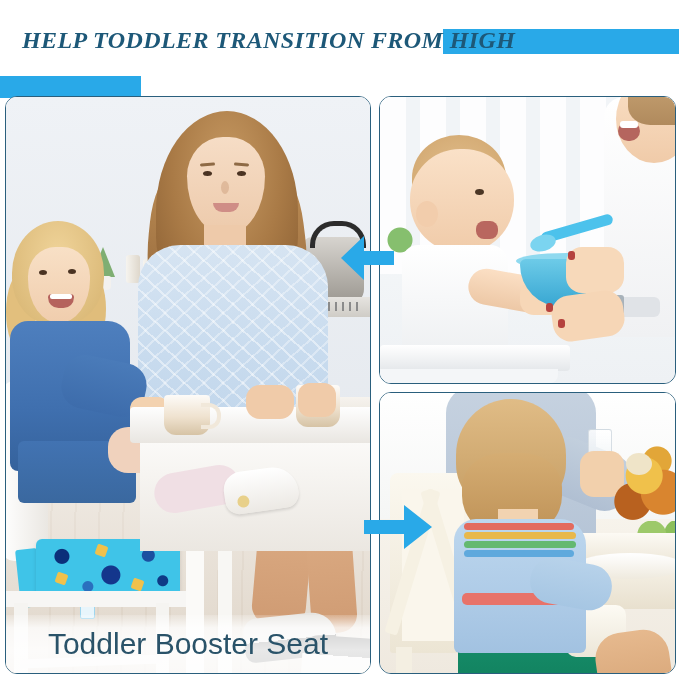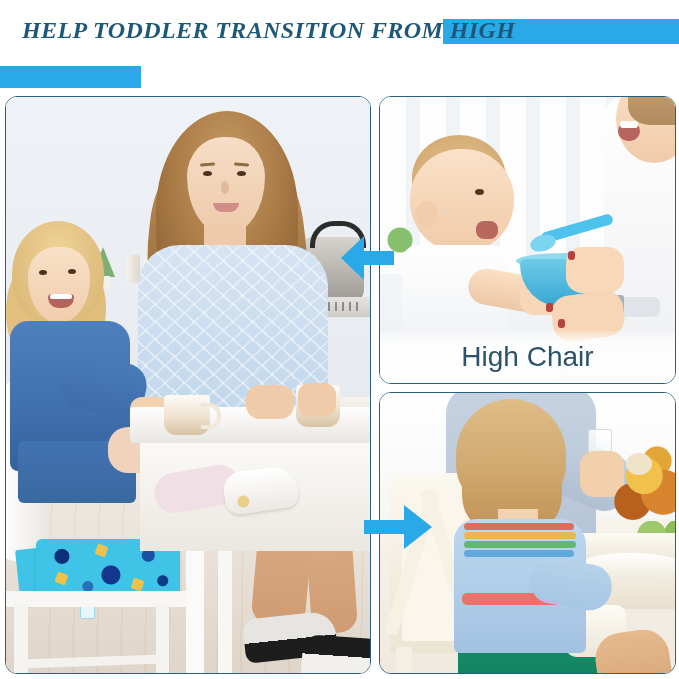--- a/index.html
+++ b/index.html
@@ -1,20 +1,20 @@
 <!DOCTYPE html>
 <html><head>
 <meta charset="utf-8">
 <style>
   html,body{margin:0;padding:0;background:#ffffff;}
   body{width:679px;height:679px;overflow:hidden;font-family:"Liberation Sans",sans-serif;}
   .stage{position:relative;width:679px;height:679px;background:#fff;overflow:hidden;}
 
   
-  .header{position:absolute;left:0;top:2px;width:679px;height:88px;}
+  .header{position:absolute;left:0;top:12px;width:679px;height:88px;}
   .hl-bar{position:absolute;background:#29a9e8;}
   .hl-bar-1{left:443px;top:17px;width:236px;height:25px;}
   .hl-bar-2{left:0px;top:64px;width:141px;height:22px;}
   .title-line{position:absolute;font-family:"Liberation Serif",serif;font-weight:bold;font-style:italic;
               color:#1d5878;letter-spacing:.4px;white-space:nowrap;}
   .title-line-1{left:22px;top:14px;font-size:24px;line-height:28px;}
   .title-line-2{left:22px;top:46px;font-size:21px;line-height:25px;}
 
   
   .panel{position:absolute;border:1.4px solid #2a5f7d;border-radius:12px;overflow:hidden;background:#f2f4f6;}
@@ -346,20 +346,23 @@
       <div class="cup cup1"></div>
       <div class="cup cup2"></div>
       <div class="m-hand a"></div>
       <div class="m-hand b"></div>
 
       <div class="a-sock"></div>
       <div class="shoe-w"></div>
       <div class="shoe-b1"></div>
       <div class="shoe-b2"></div>
     </div>
+    <div class="capband">
+      <span class="caption cap-lg">Toddler Booster Seat</span>
+    </div>
   </div>
 
   <div class="panel panel-tr">
     <div class="photo p2">
       <div class="curtain"></div>
       <div class="greens"></div>
 
       <div class="w-body"></div>
       <div class="w-head"></div>
       <div class="w-hair"></div>
@@ -383,23 +386,20 @@
       <div class="bowl"></div>
       <div class="w-hand"></div>
       <div class="w-hand2"></div>
       <div class="w-nail n1"></div>
       <div class="w-nail n2"></div>
       <div class="w-nail n3"></div>
 
       <div class="tray"></div>
       <div class="traylip"></div>
 
-    </div>
-    <div class="capband small">
-      <span class="caption cap-md">High Chair</span>
     </div>
   </div>
 
   <div class="panel panel-br">
     <div class="photo p3">
       <div class="win"></div>
 
       <div class="adult"></div>
       <div class="adult-arm"></div>
       <div class="glass"></div>

